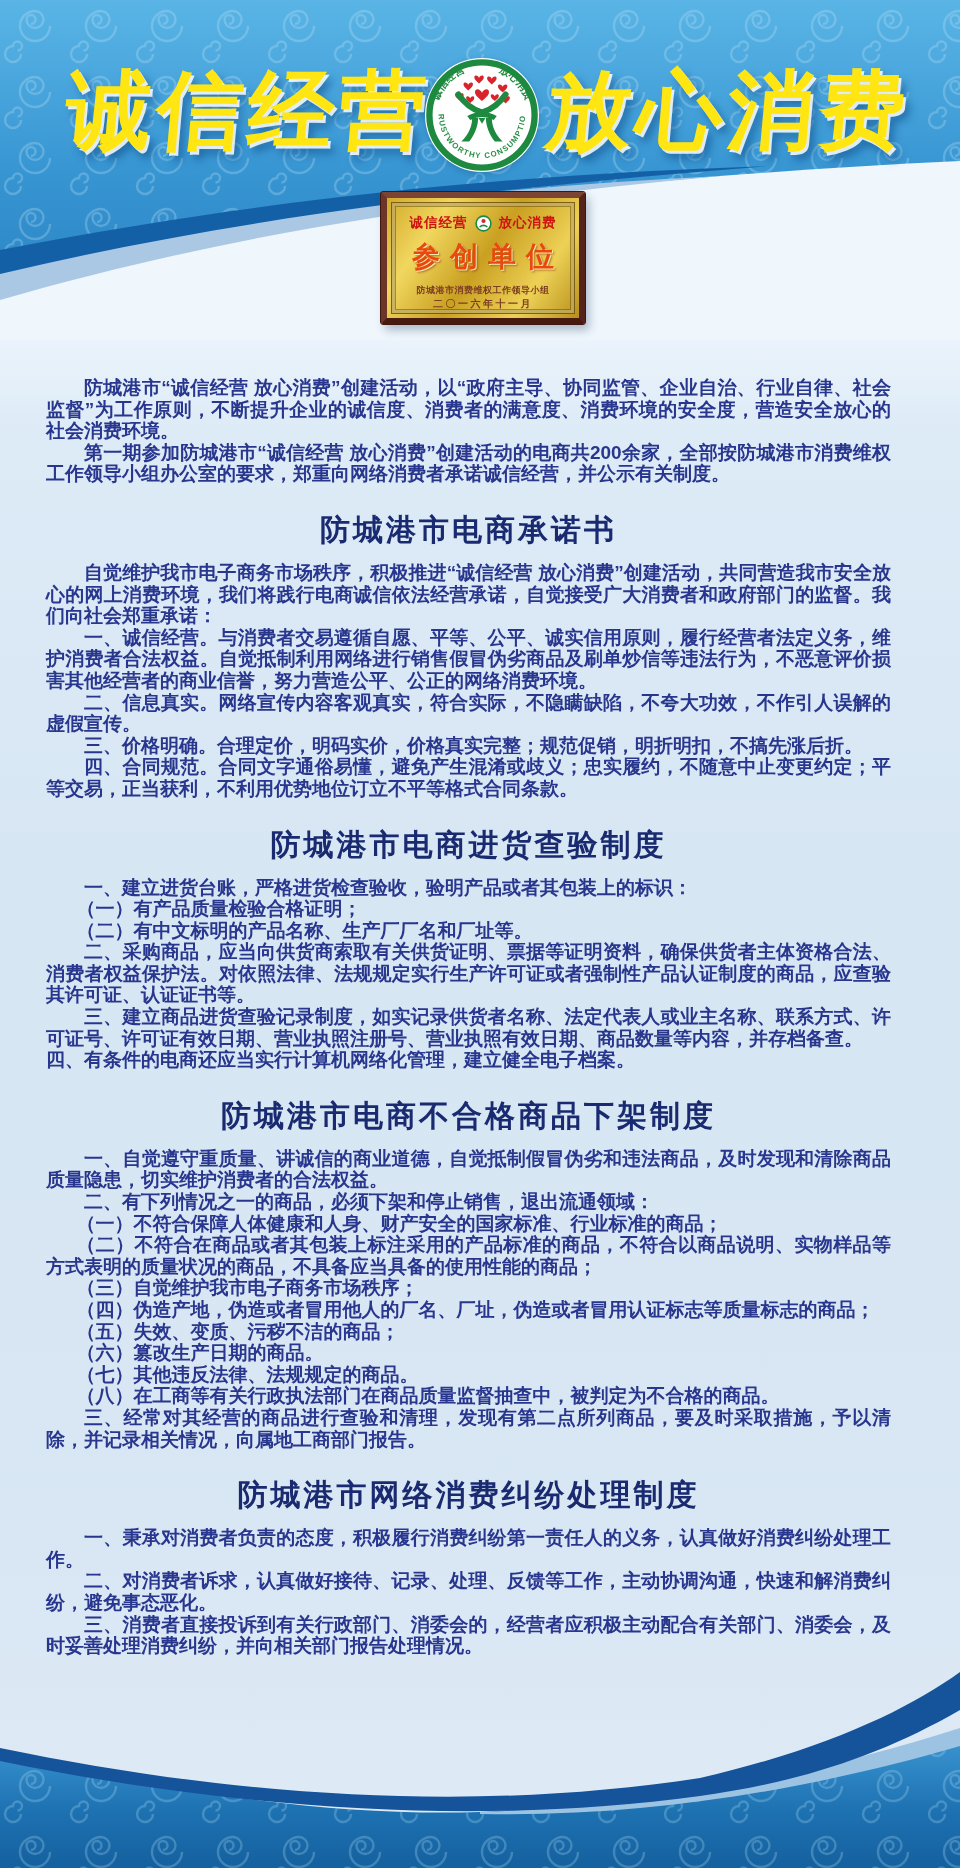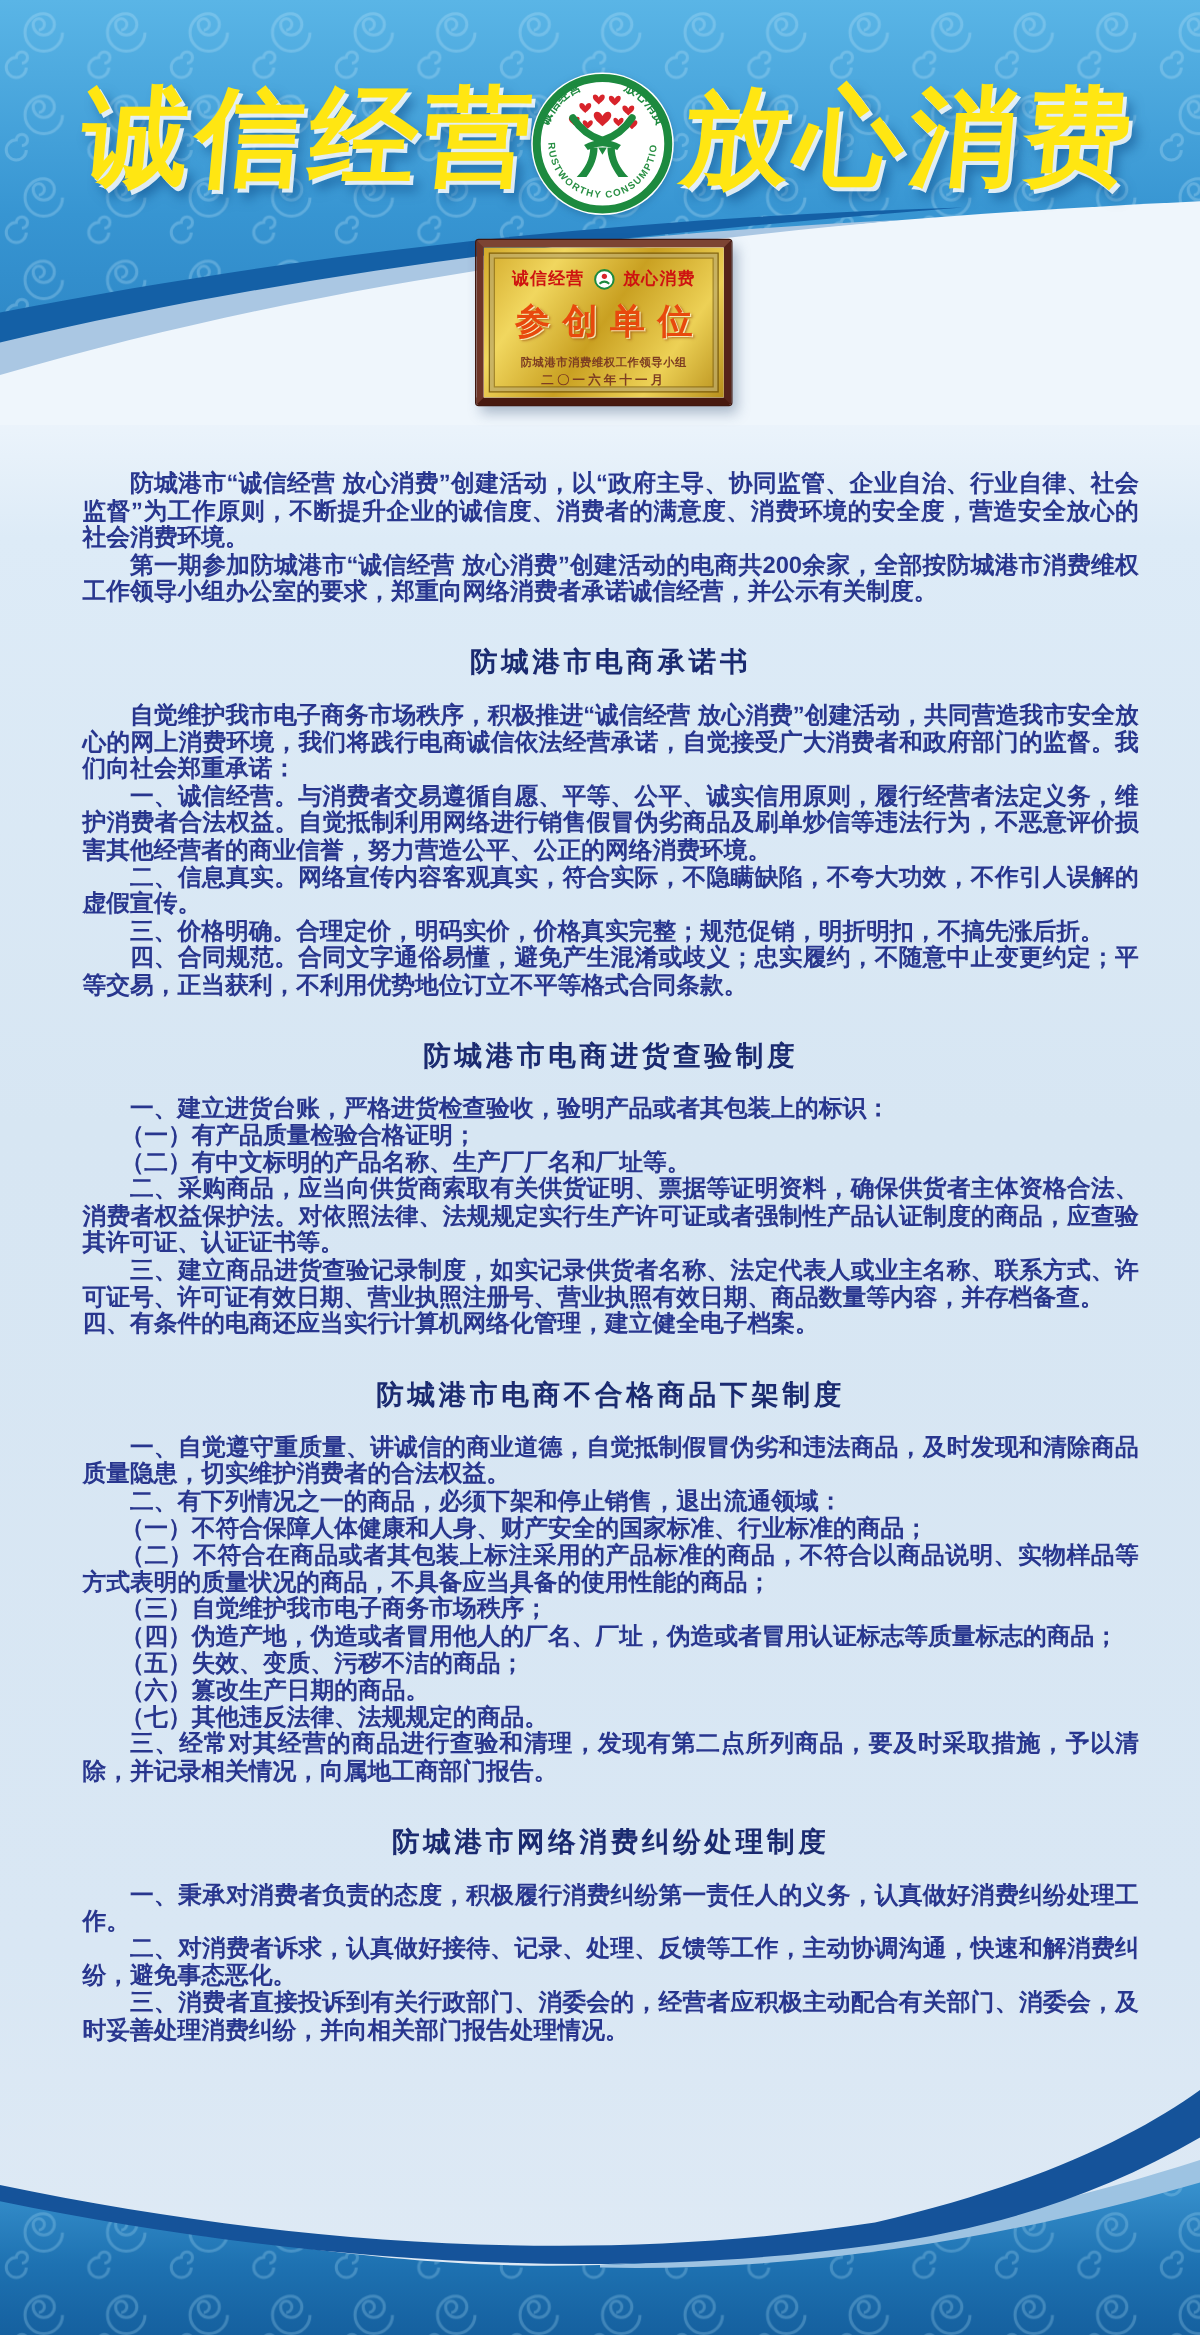--- a/index.html
+++ b/index.html
@@ -31,26 +31,26 @@
     position:absolute;inset:4px;border:1px solid rgba(108,80,12,.85);
     box-shadow:inset 0 0 0 3px rgba(255,243,180,.4), inset 0 0 0 4px rgba(108,80,12,.55);
     display:flex;flex-direction:column;align-items:center;
   }
   .plaque-row1{display:flex;align-items:center;gap:7px;margin-top:11px;font-size:13.5px;color:#ce1310;letter-spacing:1px}
   .plaque-title{margin-top:6px;font-size:28px;color:#e8490d;letter-spacing:10px;padding-left:10px;
     text-shadow:1px 1px 0 rgba(255,250,205,.85), 2px 2px 2px rgba(130,40,0,.5);}
   .plaque-issuer{margin-top:8px;font-size:9px;color:#7d3d22;letter-spacing:.5px}
   .plaque-date{font-size:10px;color:#7d3d22;letter-spacing:2.5px}
   
-  .content{position:absolute;left:66px;top:377px;width:845px;color:#28368e;
+  .content{position:absolute;left:46px;top:377px;width:845px;color:#28368e;
     font-size:19px;line-height:21.6px;text-align:justify;}
   .content p{margin:0;text-indent:2em}
   .content p.bracket{text-indent:1.6em}
   .content p.noindent{text-indent:0}
-  .content h2{margin:26px 0 13px;font-size:22px;line-height:38px;color:#1a2a70;
+  .content h2{margin:26px 0 13px;font-size:30px;line-height:38px;color:#1a2a70;
     text-align:center;letter-spacing:3px;font-weight:700;}
   
   .footer-svg{position:absolute;left:0;top:1628px}
 </style>
 </head>
 <body>
 
 <div class="poster">
 
   <svg class="header-svg" width="960" height="340" viewBox="0 0 960 340" aria-hidden="true">
@@ -159,20 +159,21 @@
       <h2>防城港市电商不合格商品下架制度</h2>
       <p>一、自觉遵守重质量、讲诚信的商业道德，自觉抵制假冒伪劣和违法商品，及时发现和清除商品质量隐患，切实维护消费者的合法权益。</p>
       <p>二、有下列情况之一的商品，必须下架和停止销售，退出流通领域：</p>
       <p class="bracket">（一）不符合保障人体健康和人身、财产安全的国家标准、行业标准的商品；</p>
       <p class="bracket">（二）不符合在商品或者其包装上标注采用的产品标准的商品，不符合以商品说明、实物样品等方式表明的质量状况的商品，不具备应当具备的使用性能的商品；</p>
       <p class="bracket">（三）自觉维护我市电子商务市场秩序；</p>
       <p class="bracket">（四）伪造产地，伪造或者冒用他人的厂名、厂址，伪造或者冒用认证标志等质量标志的商品；</p>
       <p class="bracket">（五）失效、变质、污秽不洁的商品；</p>
       <p class="bracket">（六）篡改生产日期的商品。</p>
       <p class="bracket">（七）其他违反法律、法规规定的商品。</p>
+      <p class="bracket">（八）在工商等有关行政执法部门在商品质量监督抽查中，被判定为不合格的商品。</p>
       <p>三、经常对其经营的商品进行查验和清理，发现有第二点所列商品，要及时采取措施，予以清除，并记录相关情况，向属地工商部门报告。</p>
     </section>
 
     <section>
       <h2>防城港市网络消费纠纷处理制度</h2>
       <p>一、秉承对消费者负责的态度，积极履行消费纠纷第一责任人的义务，认真做好消费纠纷处理工作。</p>
       <p>二、对消费者诉求，认真做好接待、记录、处理、反馈等工作，主动协调沟通，快速和解消费纠纷，避免事态恶化。</p>
       <p>三、消费者直接投诉到有关行政部门、消委会的，经营者应积极主动配合有关部门、消委会，及时妥善处理消费纠纷，并向相关部门报告处理情况。</p>
     </section>
   </div>

